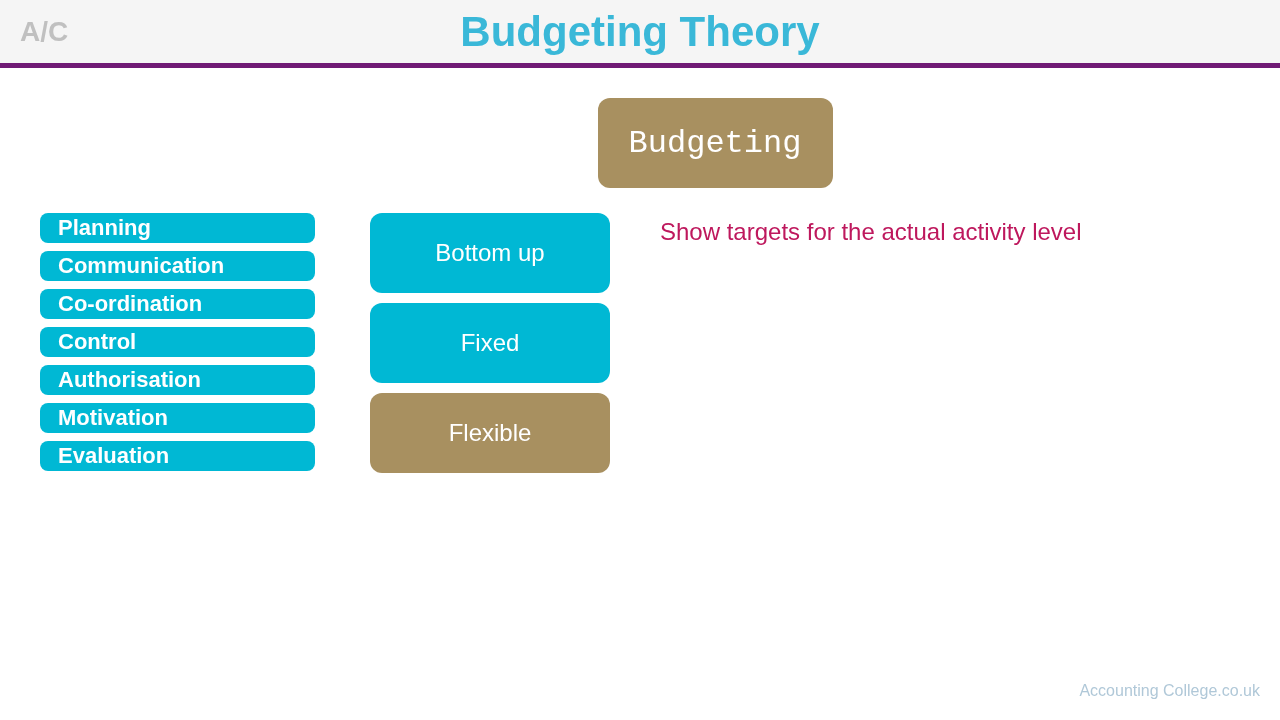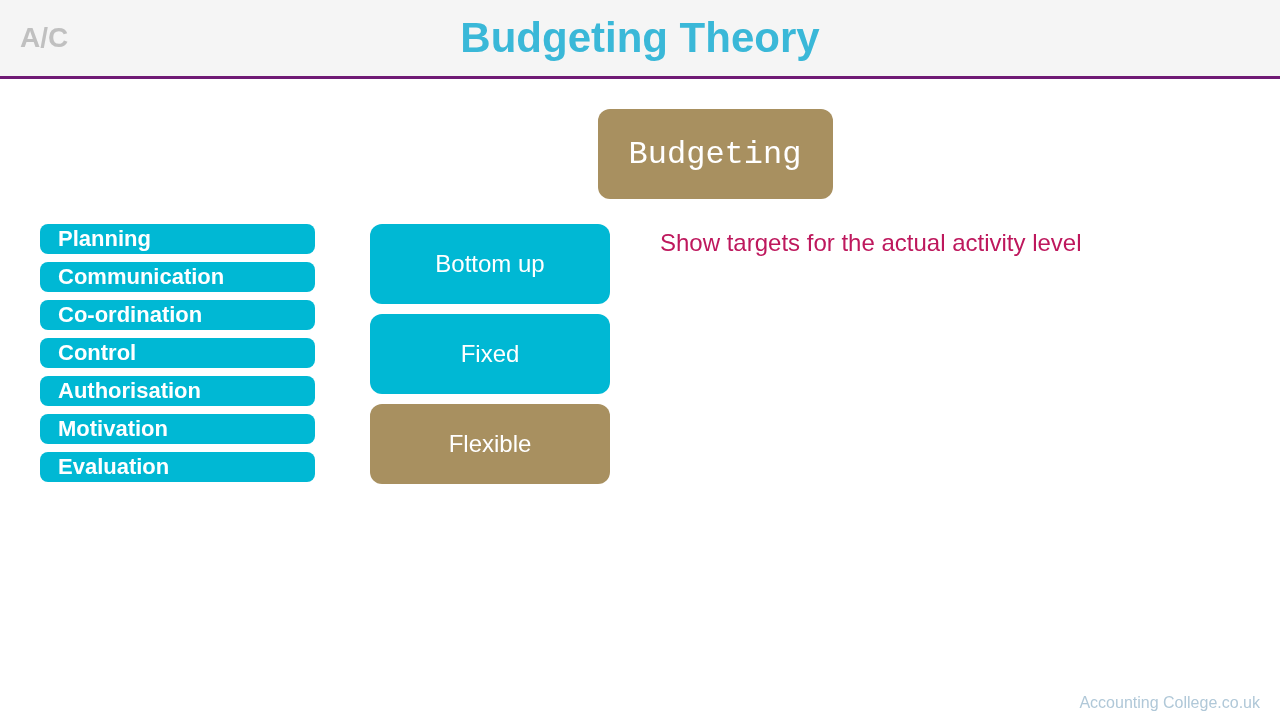--- a/index.html
+++ b/index.html
@@ -13,23 +13,23 @@
       height: 720px;
       background: #ffffff;
       font-family: Arial, sans-serif;
       overflow: hidden;
       position: relative;
     }
 
     
     .header {
       width: 100%;
-      height: 79px;
+      height: 68px;
       background: #f5f5f5;
-      border-bottom: 3px solid #701a75;
+      border-bottom: 5px solid #701a75;
       display: flex;
       align-items: center;
       justify-content: center;
       position: relative;
     }
 
     .logo {
       position: absolute;
       left: 20px;
       top: 50%;
@@ -138,21 +138,21 @@
     .right-text {
       margin-left: 30px;
       margin-top: 5px;
       font-size: 24px;
       color: #be185d;
     }
 
     
     .footer {
       position: absolute;
-      bottom: 8px;
+      bottom: 20px;
       right: 20px;
       color: #b0c8d8;
       font-size: 16px;
     }
   </style>
 </head>
 <body>
 
 <div class="header">
   <span class="logo">A/C</span>

